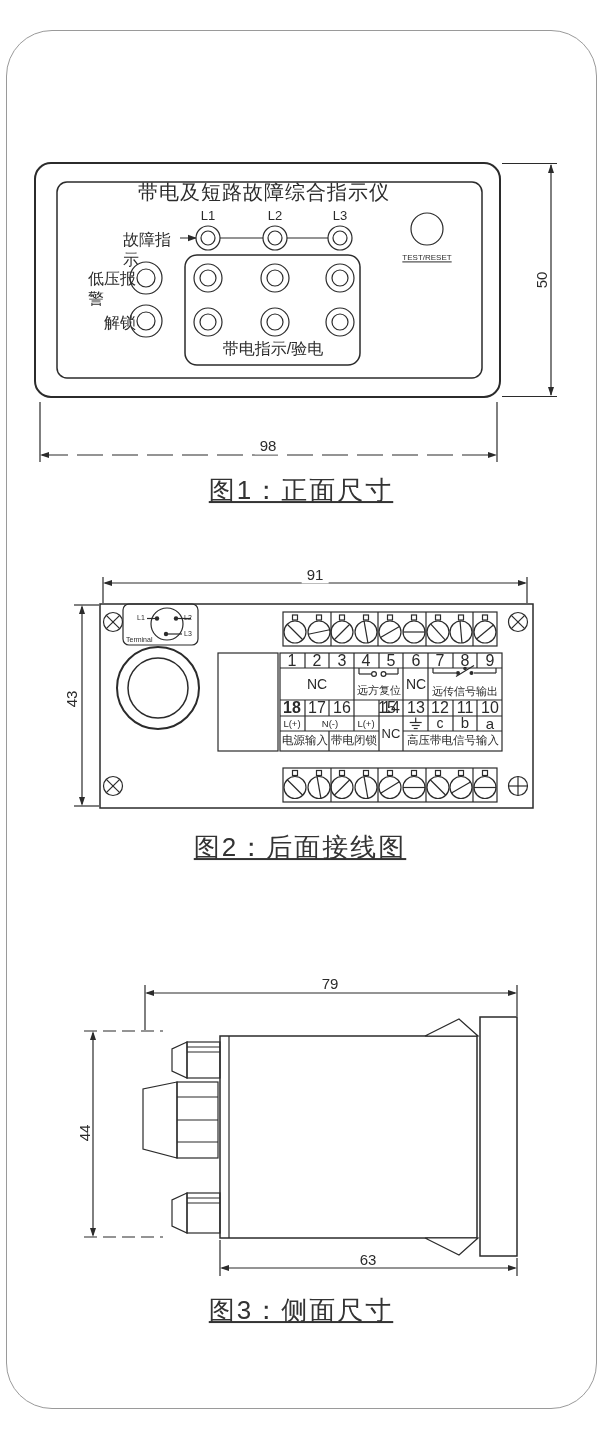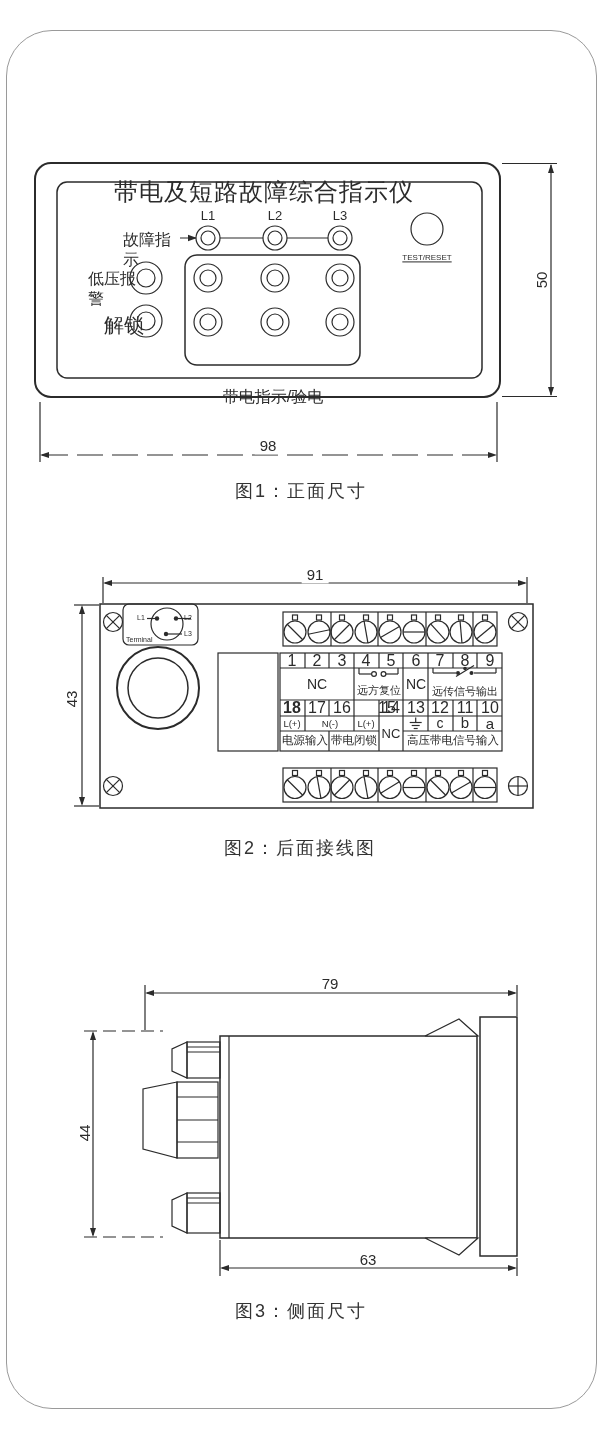--- a/index.html
+++ b/index.html
@@ -19,21 +19,21 @@
   .art .fill  { fill:#2b2b2b; stroke:none; }
   .art .wfill { fill:#ffffff; }
   .art .thick { stroke-width:2; }
   .art .med   { stroke-width:1.5; }
   .art .dash  { stroke-dasharray:26 9; }
   .art .dash2 { stroke-dasharray:13 6; }
   .t  { position:absolute; transform:translate(-50%,-50%); white-space:pre; line-height:1.15; }
   .tl { position:absolute; line-height:1.22; }
   .rot { transform:translate(-50%,-50%) rotate(-90deg); }
   .wbg { background:#ffffff; padding:0 5px; }
-  .cap { font-size:18px; color:#333; letter-spacing:2px; }
+  .cap { font-size:26px; color:#333; letter-spacing:2px;text-decoration:underline; }
 </style>
 </head>
 <body>
 
 <div class="page">
   <div class="sheet-border"></div>
 
   <svg class="art" width="602" height="1444" viewBox="0 0 602 1444">
 
     <g>
@@ -349,29 +349,29 @@
       <g>
         <line x1="220" y1="1240" x2="220" y2="1276"></line>
         <line x1="517" y1="1258" x2="517" y2="1276"></line>
         <line x1="222" y1="1268" x2="515" y2="1268"></line>
         <polygon class="fill" points="220,1268 229,1265 229,1271"></polygon>
         <polygon class="fill" points="517,1268 508,1265 508,1271"></polygon>
       </g>
     </g>
   </svg>
 
-  <div class="t" style="left:264px; top:192px; font-size:24px; letter-spacing:1px;">带电及短路故障综合指示仪</div>
+  <div class="t" style="left:264px; top:192px; font-size:20px; letter-spacing:1px;">带电及短路故障综合指示仪</div>
   <div class="t" style="left:208px; top:216px; font-size:13px;">L1</div>
   <div class="t" style="left:275px; top:216px; font-size:13px;">L2</div>
   <div class="t" style="left:340px; top:216px; font-size:13px;">L3</div>
   <div class="tl" style="left:123px; top:230px; width:52px; font-size:16px;">故障指示</div>
   <div class="tl" style="left:88px; top:269px; width:52px; font-size:16px;">低压报警</div>
-  <div class="tl" style="left:104px; top:313px; font-size:20px;">解锁</div>
+  <div class="tl" style="left:104px; top:313px; font-size:16px;">解锁</div>
   <div class="t" style="left:427px; top:258px; font-size:8px;text-decoration:underline;">TEST/RESET</div>
-  <div class="t" style="left:273px; top:349px; font-size:16px;margin-top:48px;">带电指示/验电</div>
+  <div class="t" style="left:273px; top:349px; font-size:16px;">带电指示/验电</div>
   <div class="t wbg" style="left:268px; top:446px; font-size:15px;">98</div>
   <div class="t rot" style="left:542px; top:280px; font-size:15px;">50</div>
   <div class="t cap" style="left:301px; top:491px;">图1：正面尺寸</div>
 
   <div class="t wbg" style="left:315px; top:575px; font-size:15px;">91</div>
   <div class="t rot" style="left:72px; top:699px; font-size:15px;">43</div>
   <div class="tl" style="left:126px; top:636px; font-size:7px;">Terminal</div>
   <div class="t" style="left:141px; top:618px; font-size:7px;">L1</div>
   <div class="t" style="left:188px; top:618px; font-size:7px;">L2</div>
   <div class="t" style="left:188px; top:634px; font-size:7px;">L3</div>

